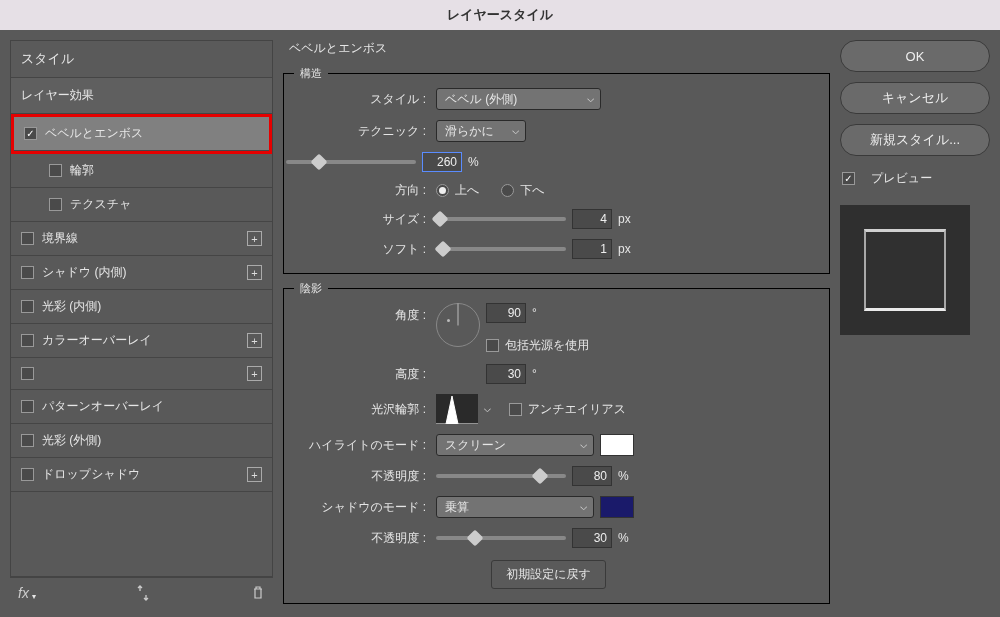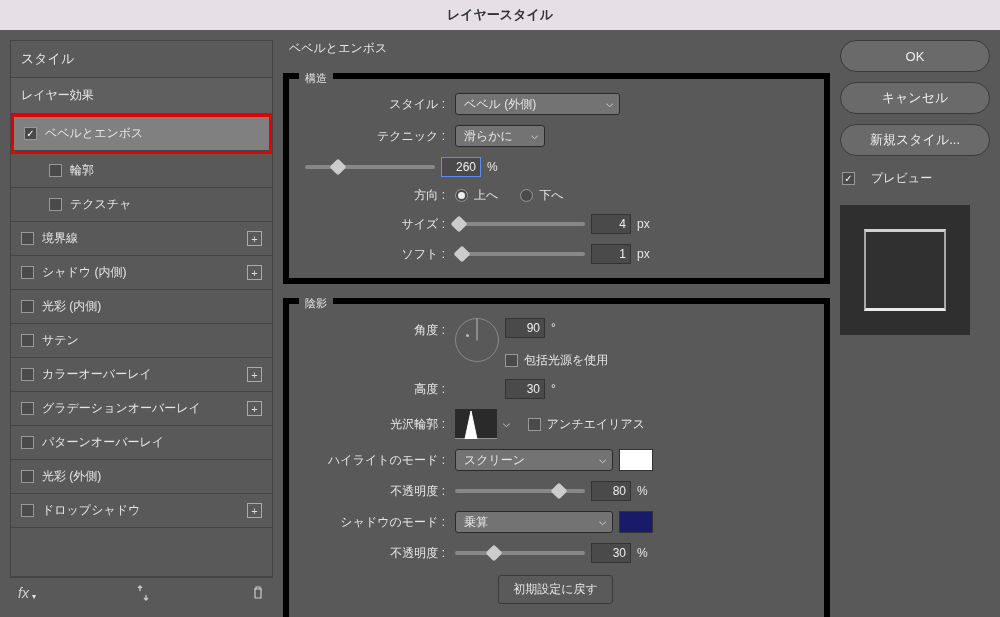--- a/index.html
+++ b/index.html
@@ -18,21 +18,21 @@
 .checkbox.checked::after { content: "✓"; color: #fff; }
 .add-icon { width: 15px; height: 15px; border: 1px solid #aaa; display: inline-flex; align-items: center; justify-content: center; font-size: 11px; color: #ddd; }
 .highlight-box { border: 3px solid #e60000; }
 .bottom-bar { height: 30px; display: flex; align-items: center; padding: 0 8px; border-top: 1px solid #444; justify-content: space-between; }
 .fx-icon { font-style: italic; font-size: 14px; color: #ccc; }
 .arrows svg { vertical-align: bottom; }
 .trash svg { display: block; }
 
 .center { flex: 1; display: flex; flex-direction: column; gap: 10px; }
 .section-title { font-size: 12px; padding-left: 6px; margin-bottom: 2px; }
-.group { border: 6px solid #000000; padding: 14px 18px 14px 16px; border-radius: 0; position: relative; margin-top: 4px; }
+.group { border: 1px solid #000000; padding: 14px 18px 14px 2px; border-radius: 0; position: relative; margin-top: 4px; }
 .group-legend { position: absolute; top: -8px; left: 10px; background: #595959; padding: 0 6px; font-size: 11px; }
 .form-row { display: flex; align-items: center; margin-bottom: 10px; }
 .form-label { width: 150px; text-align: right; padding-right: 10px; font-size: 12px; }
 .form-control { display: flex; align-items: center; gap: 6px; flex: 1; }
 .select { background: #737373; border: 1px solid #2a2a2a; height: 22px; padding: 2px 20px 2px 8px; color: #e6e6e6; font-size: 12px; position: relative; display: inline-flex; align-items: center; border-radius: 3px; min-width: 90px; }
 .select .caret { position: absolute; right: 6px; font-size: 9px; }
 .select.w180 { min-width: 165px; }
 .select.w150 { min-width: 158px; }
 .slider-track { height: 4px; width: 130px; background: #888; position: relative; border-radius: 2px; }
 .slider-thumb { width: 12px; height: 12px; background: #ccc; border-radius: 2px; position: absolute; top: -4px; transform: translateX(-50%) rotate(45deg); }
@@ -111,34 +111,27 @@
       </div>
       <div class="style-row">
         <div class="row-left">
           <span class="checkbox"></span>
           <span>光彩 (内側)</span>
         </div>
       </div>
       <div class="style-row">
         <div class="row-left">
           <span class="checkbox"></span>
-          <span>サテン</span>
-        </div>
-      </div>
-      <div class="style-row">
-        <div class="row-left">
-          <span class="checkbox"></span>
           <span>カラーオーバーレイ</span>
         </div>
         <span class="add-icon">+</span>
       </div>
       <div class="style-row">
         <div class="row-left">
           <span class="checkbox"></span>
-          <span>グラデーションオーバーレイ</span>
         </div>
         <span class="add-icon">+</span>
       </div>
       <div class="style-row">
         <div class="row-left">
           <span class="checkbox"></span>
           <span>パターンオーバーレイ</span>
         </div>
       </div>
       <div class="style-row">

